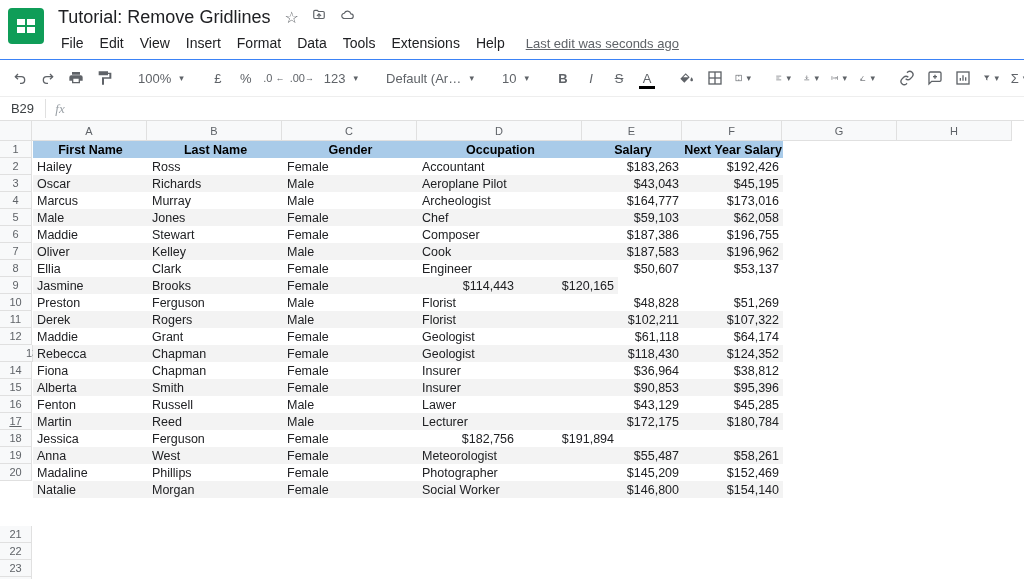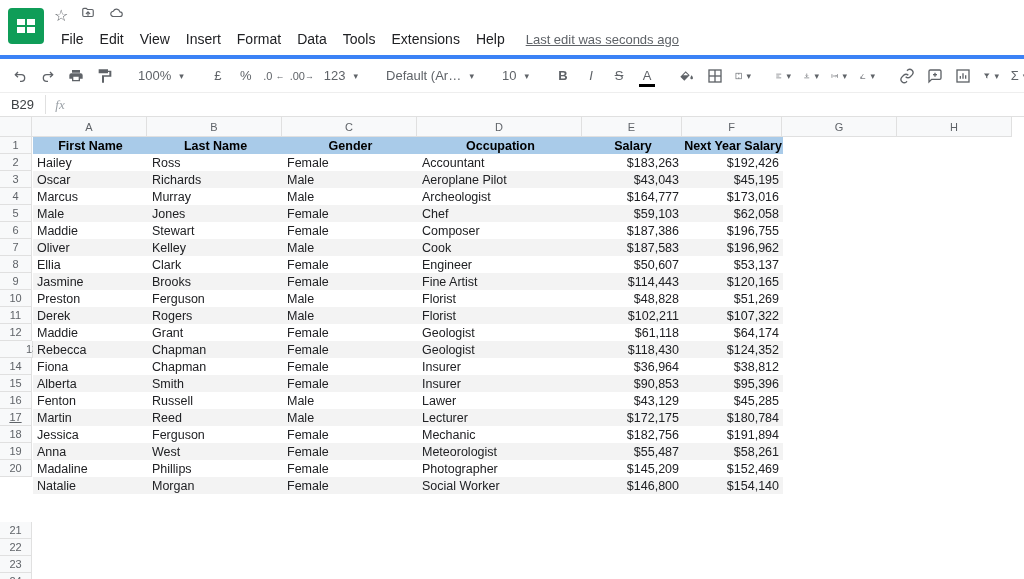--- a/index.html
+++ b/index.html
@@ -28,21 +28,21 @@
   .title-row { display: flex; align-items: center; gap: 10px; padding-left:2px; }
   .doc-title { font-size: 18px; color:#202124; padding:1px 4px; }
   .title-icons { display:flex; gap:12px; color:#5f6368; font-size:16px; }
   .title-icons span { display:inline-flex; }
   .menubar { display: flex; gap: 2px; padding: 2px 0 4px 2px; font-size: 14px; color:#202124; align-items:center; }
   .menu-item { padding: 4px 7px; border-radius:4px; }
   .last-edit { color:#5f6368; text-decoration: underline; margin-left: 12px; font-size:13px; }
   
   .toolbar {
     display:flex; align-items:center; gap:4px; padding:4px 8px;
-    border-top:4px solid #3b82f6; border-bottom:1px solid #eee; height:38px;
+    border-top:1px solid #3b82f6; border-bottom:1px solid #eee; height:38px;
     color:#5f6368; font-size:13px;
   }
   .tbtn { min-width:24px; height:26px; display:flex; align-items:center; justify-content:center; padding:0 4px; border-radius:2px; }
   .tsel { display:flex; align-items:center; gap:4px; padding:0 6px; height:26px; }
   .tsep { width:1px; height:20px; background:#e0e0e0; margin:0 4px; }
   .caret::after { content:"▾"; font-size:9px; margin-left:4px; color:#5f6368; }
   .font-color { position:relative; }
   .font-color-bar{ position:absolute; bottom:2px; left:4px; right:4px; height:3px; background:#000; }
   svg { display:block; }
   
@@ -69,20 +69,21 @@
 </style>
 </head>
 <body>
 
 <div class="titlebar">
   <div class="logo">
       <div class="logo-grid"></div>
     </div>
   <div class="title-block">
     <div class="title-row">
+      <span class="doc-title">Tutorial: Remove Gridlines</span>
       <div class="title-icons">
         <span>☆</span>
         <span>
           <svg width="16" height="14" viewBox="0 0 24 24" fill="none" stroke="#5f6368" stroke-width="2">
               <path d="M3 6a2 2 0 0 1 2-2h4l2 2h8a2 2 0 0 1 2 2v8a2 2 0 0 1-2 2H5a2 2 0 0 1-2-2V6z"></path>
               <path d="M12 10v6M9 13l3-3 3 3" stroke-linecap="round"></path>
             </svg>
         </span>
         <span>
           <svg width="18" height="14" viewBox="0 0 24 24" fill="none" stroke="#5f6368" stroke-width="2">
@@ -371,21 +372,20 @@
           <div class="cell cD">Engineer</div>
           <div class="cell cE num">$50,607</div>
           <div class="cell cF num">$53,137</div>
           <div class="cell cG" style="background: rgb(255, 255, 255);"></div>
           <div class="cell cH" style="background: rgb(255, 255, 255);"></div>
         </div>
         <div class="row zebra">
           <div class="cell cA">Jasmine</div>
           <div class="cell cB">Brooks</div>
           <div class="cell cC">Female</div>
-          <div class="cell cD">Fine Artist</div>
           <div class="cell cE num">$114,443</div>
           <div class="cell cF num">$120,165</div>
           <div class="cell cG" style="background: rgb(255, 255, 255);"></div>
           <div class="cell cH" style="background: rgb(255, 255, 255);"></div>
         </div>
         <div class="row ">
           <div class="cell cA">Preston</div>
           <div class="cell cB">Ferguson</div>
           <div class="cell cC">Male</div>
           <div class="cell cD">Florist</div>
@@ -461,21 +461,20 @@
           <div class="cell cD">Lecturer</div>
           <div class="cell cE num">$172,175</div>
           <div class="cell cF num">$180,784</div>
           <div class="cell cG" style="background: rgb(255, 255, 255);"></div>
           <div class="cell cH" style="background: rgb(255, 255, 255);"></div>
         </div>
         <div class="row ">
           <div class="cell cA">Jessica</div>
           <div class="cell cB">Ferguson</div>
           <div class="cell cC">Female</div>
-          <div class="cell cD">Mechanic</div>
           <div class="cell cE num">$182,756</div>
           <div class="cell cF num">$191,894</div>
           <div class="cell cG" style="background: rgb(255, 255, 255);"></div>
           <div class="cell cH" style="background: rgb(255, 255, 255);"></div>
         </div>
         <div class="row zebra">
           <div class="cell cA">Anna</div>
           <div class="cell cB">West</div>
           <div class="cell cC">Female</div>
           <div class="cell cD">Meteorologist</div>

